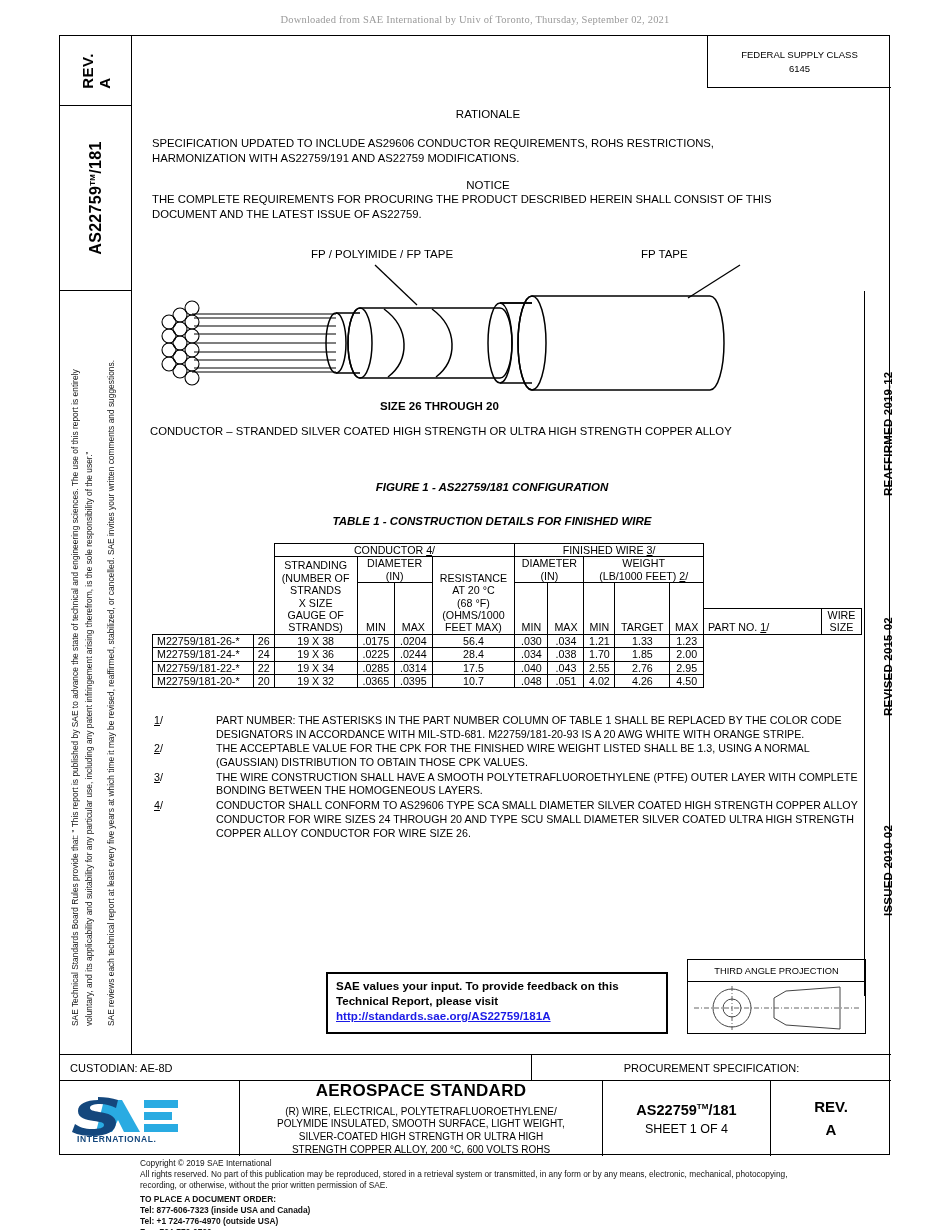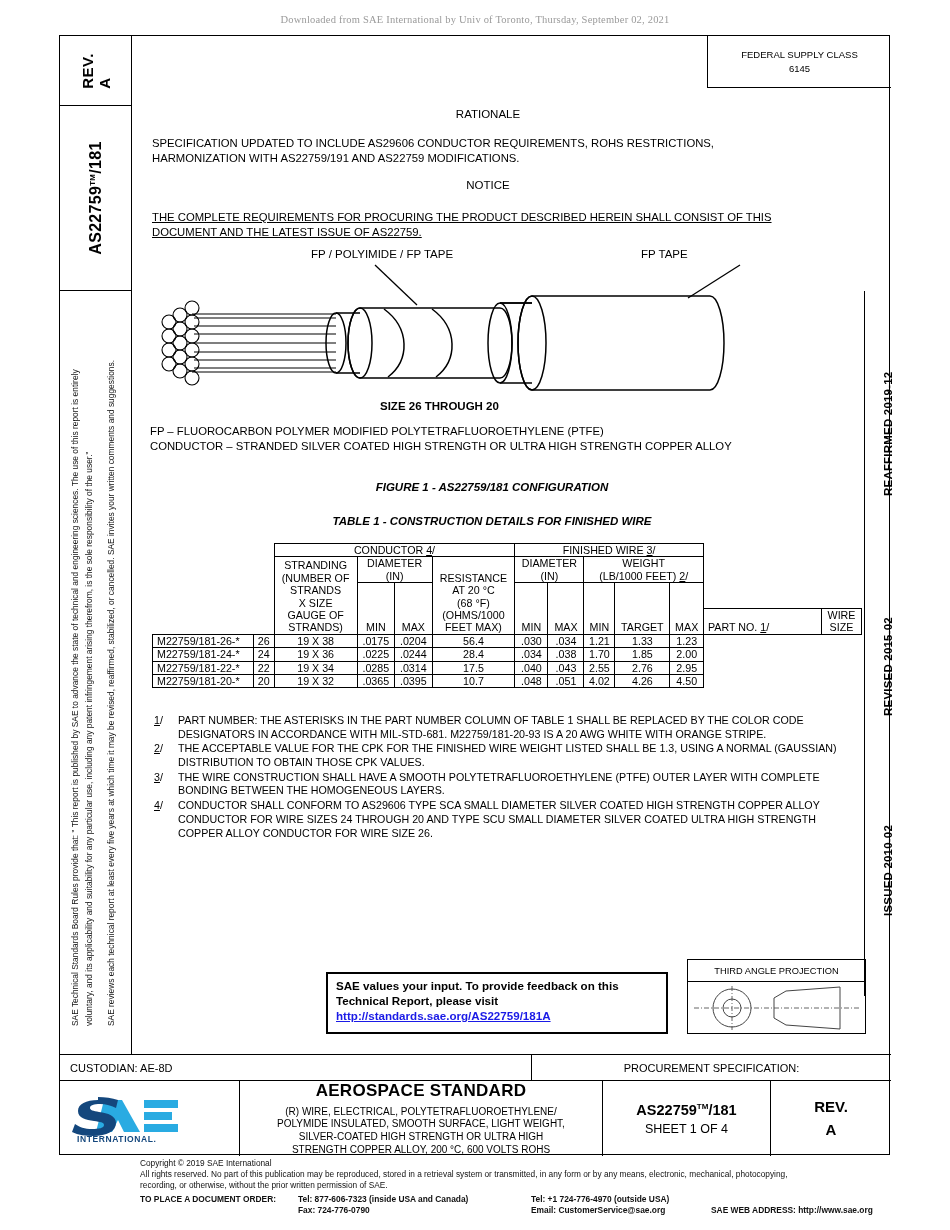--- a/index.html
+++ b/index.html
@@ -121,21 +121,21 @@
     line-height:1.16;
     vertical-align:bottom;
   }
   table.t1 th.tall{ height:16px; }
   .partcol{ text-align:left !important; padding-left:4px !important; }
   .u{ text-decoration:underline; }
 
   
   .fn{ display:flex; font-size:10.7px; line-height:1.28; margin-bottom:1px; }
   .fn .num{ width:24px; flex:0 0 24px; }
-  .fn .txt{ flex:1; }
+  .fn .txt{ flex:1;margin-left:38px; }
 
   
   .fb-box{
     position:absolute; left:266px; top:936px;
     width:342px; height:62px;
     border:2px solid #000;
     padding:5px 8px;
     font-size:11.6px; font-weight:bold; line-height:1.28;
   }
   .fb-box a{ color:#1a1ae6; text-decoration:underline; }
@@ -190,21 +190,21 @@
     flex:1; display:flex; flex-direction:column;
     align-items:center; justify-content:center;
     font-size:15px; font-weight:bold; line-height:1.5;
   }
 
   
   .footer{
     position:absolute; left:140px; top:1158px; width:790px;
     font-size:8.3px; line-height:1.32; color:#111;
   }
-  .footer .ord{ margin-top:3px; display:flex; font-weight:bold; font-size:8.4px; }
+  .footer .ord{ margin-top:3px; display:flex; font-weight:bold; font-size:8.4px;flex-direction:column; }
   .ord .c1{ width:158px; }
   .ord .c2{ width:233px; }
   .ord .c3{ width:180px; }
   .ord .c4{ flex:1; }
 </style>
 </head>
 <body>
 
 <div class="dl-banner">Downloaded from SAE International by Univ of Toronto, Thursday, September 02, 2021</div>
 
@@ -240,21 +240,21 @@
 
   <div class="body-area">
 
     <div class="ctr sec-head" style="position:absolute;left:0;top:72px;width:712px;">RATIONALE</div>
     <div class="para" style="position:absolute;left:20px;top:100px;width:700px;">
       <div>SPECIFICATION UPDATED TO INCLUDE AS29606 CONDUCTOR REQUIREMENTS, ROHS RESTRICTIONS,</div>
       <div>HARMONIZATION WITH AS22759/191 AND AS22759 MODIFICATIONS.</div>
     </div>
 
     <div class="ctr sec-head" style="position:absolute;left:0;top:143px;width:712px;">NOTICE</div>
-    <div class="para" style="position:absolute;left:20px;top:174px;width:710px;text-decoration:underline;">
+    <div class="para" style="position:absolute;left:20px;top:156px;width:710px;">
       <div>THE COMPLETE REQUIREMENTS FOR PROCURING THE PRODUCT DESCRIBED HEREIN SHALL CONSIST OF THIS</div>
       <div>DOCUMENT AND THE LATEST ISSUE OF AS22759.</div>
     </div>
 
     <div class="figwrap" style="position:absolute;left:0;top:212px;width:760px;">
       <div class="fig-label" style="left:179px;top:0px;">FP / POLYIMIDE / FP TAPE</div>
       <div class="fig-label" style="left:509px;top:0px;">FP TAPE</div>
 
       <svg width="720" height="175" viewBox="0 0 720 175">
         <g fill="none" stroke="#000" stroke-width="1.5">
@@ -309,21 +309,20 @@
         <g stroke="#000" stroke-width="1.3" fill="none">
           <path d="M243 17 L285 57"></path>
           <path d="M608 17 L556 50"></path>
         </g>
       </svg>
 
       <div class="fig-label" style="left:248px;top:152px;font-weight:bold;">SIZE 26 THROUGH 20</div>
     </div>
 
     <div class="para" style="position:absolute;left:18px;top:388px;width:710px;">
-      <div>FP – FLUOROCARBON POLYMER MODIFIED POLYTETRAFLUOROETHYLENE (PTFE)</div>
       <div>CONDUCTOR – STRANDED SILVER COATED HIGH STRENGTH OR ULTRA HIGH STRENGTH COPPER ALLOY</div>
     </div>
 
     <div class="ctr" style="position:absolute;left:0;top:445px;width:720px;font-size:11.5px;font-weight:bold;font-style:italic;">FIGURE 1 - AS22759/181 CONFIGURATION</div>
 
     <div class="ctr" style="position:absolute;left:0;top:479px;width:720px;font-size:11.5px;font-weight:bold;font-style:italic;">TABLE 1 - CONSTRUCTION DETAILS FOR FINISHED WIRE</div>
 
     <div style="position:absolute;left:22px;top:507px;">
       <table class="t1">
         <thead>

